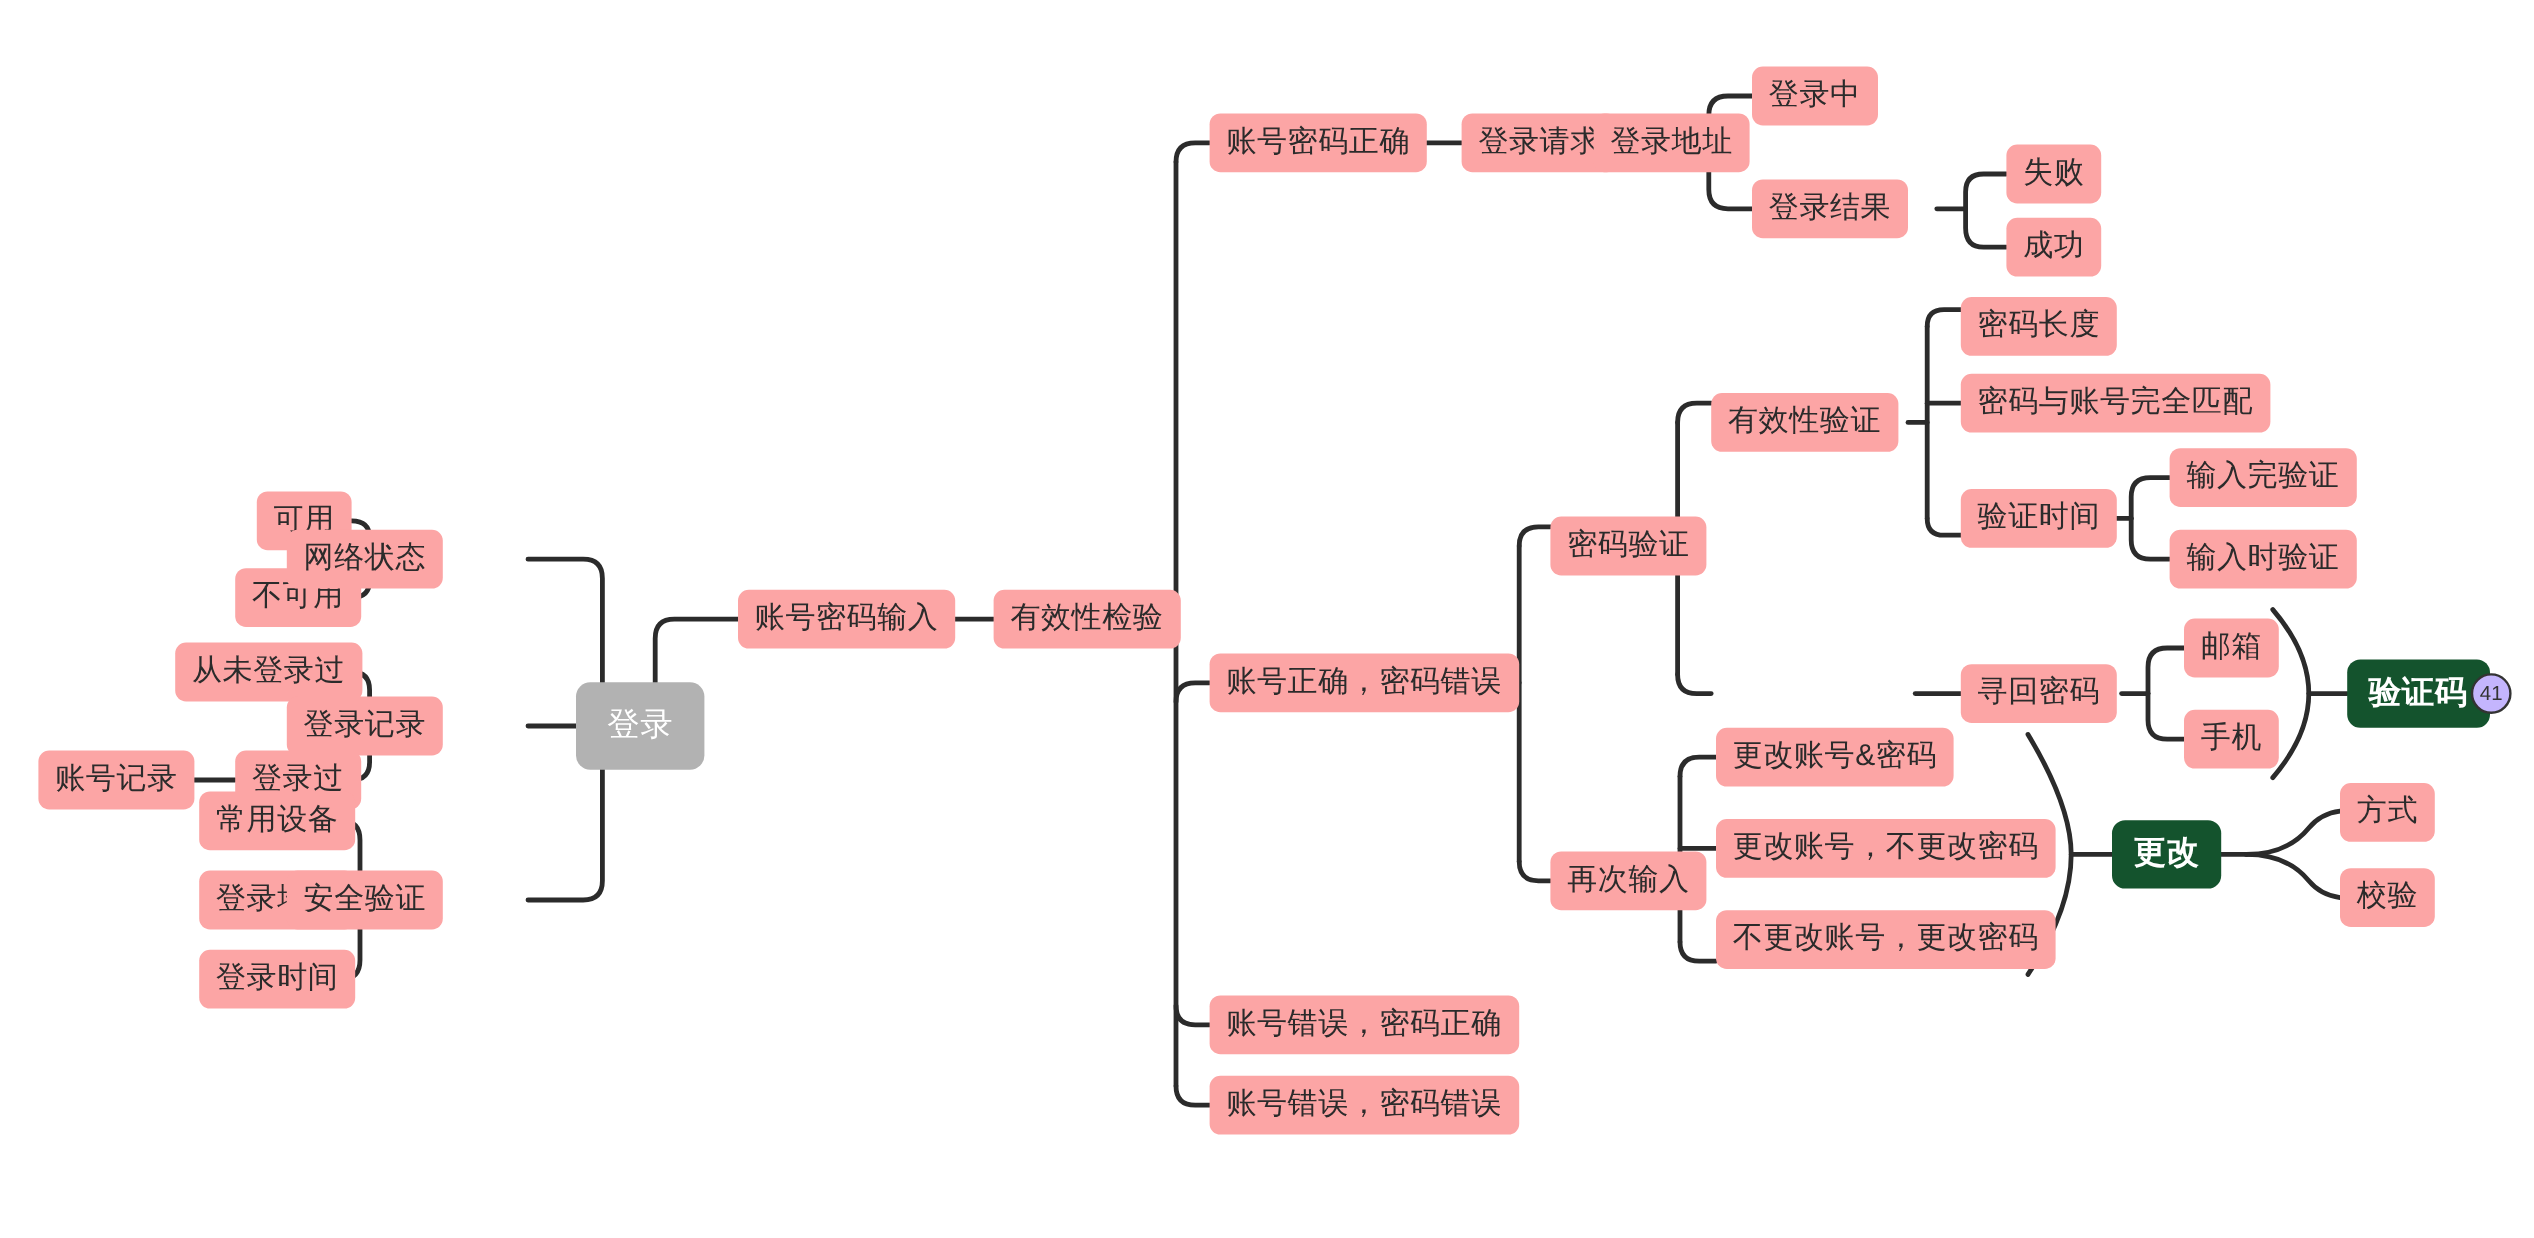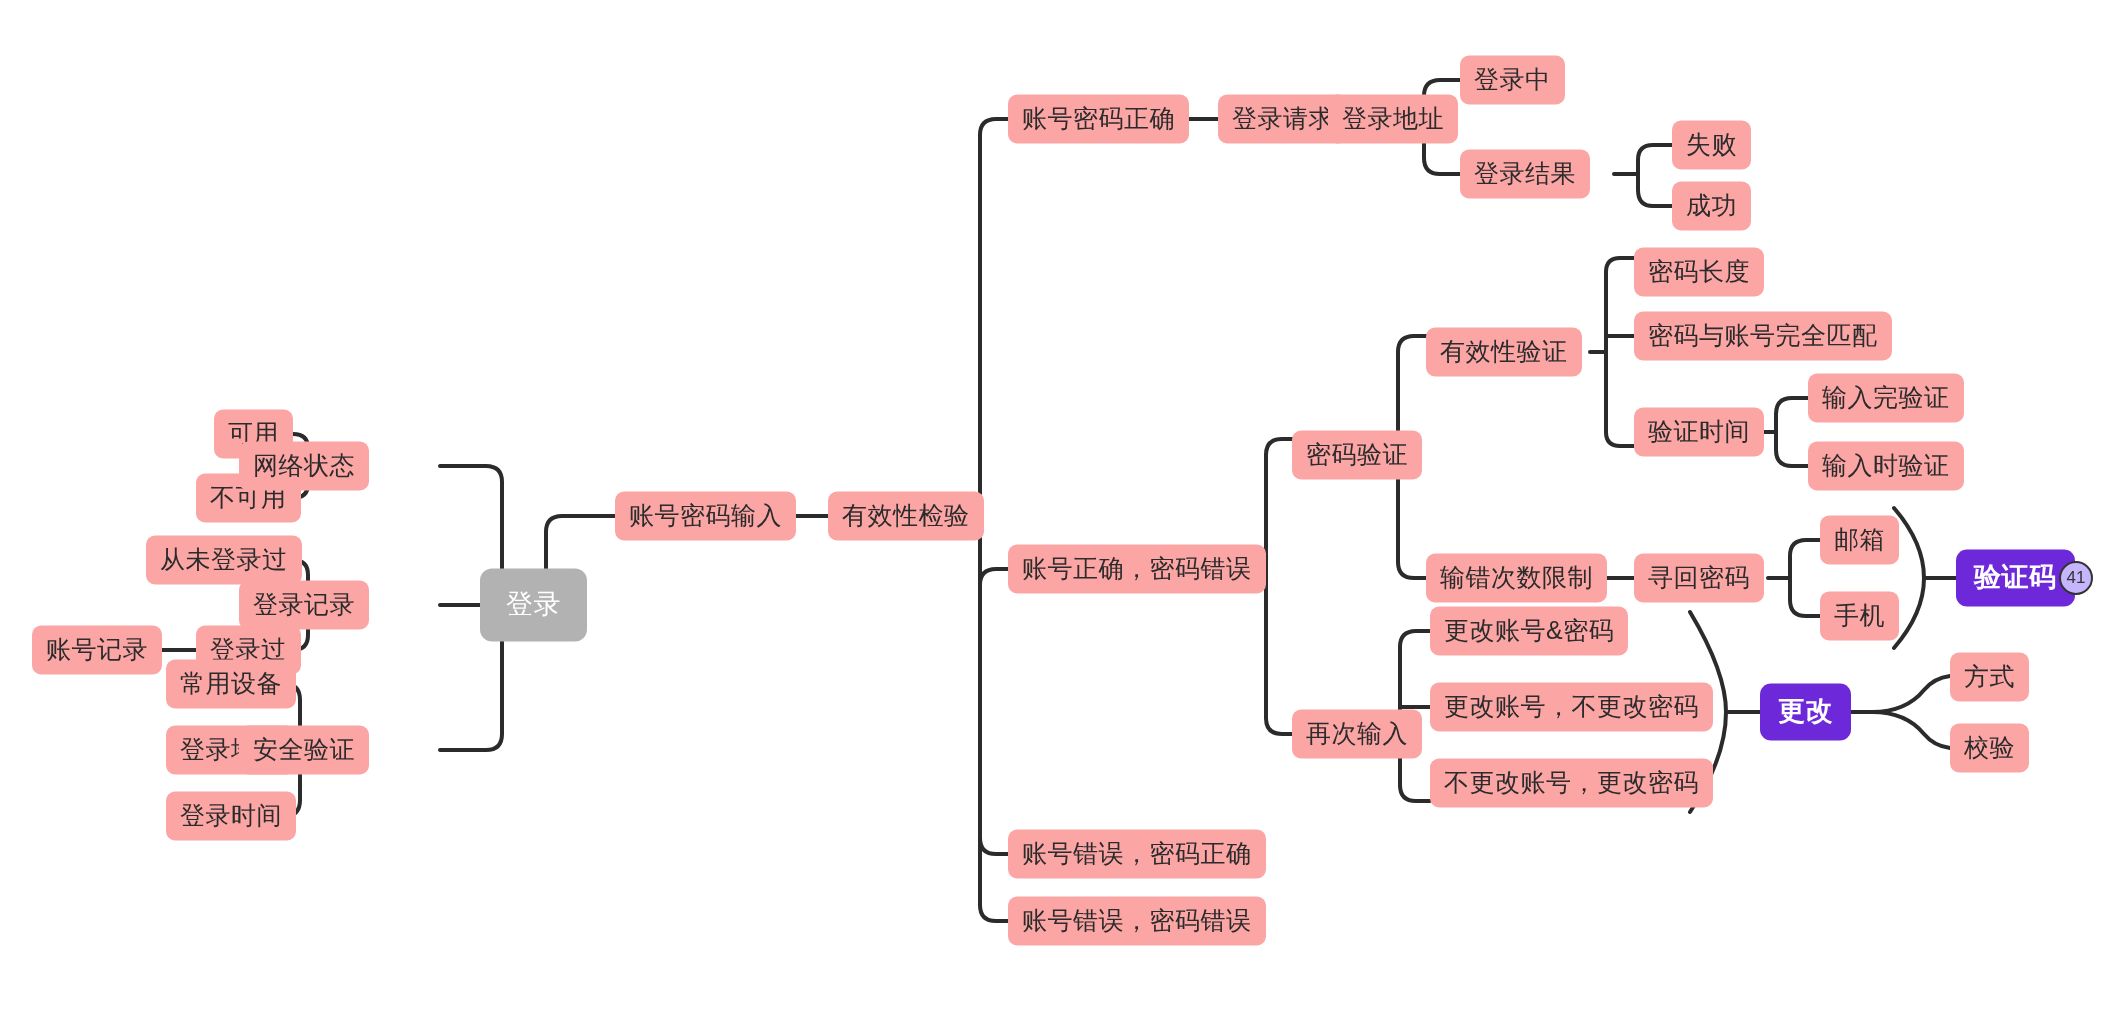--- a/index.html
+++ b/index.html
@@ -43,21 +43,21 @@
     letter-spacing: 0.5px;
   }
   .node.root {
     background: #b2b2b2;
     color: #ffffff;
     border-radius: 12px;
     padding: 22px 26px 24px 26px;
     font-size: 27px;
   }
   .node.accent {
-    background: #6d28d9;
+    background: #14532d;
     color: #ffffff;
     border-radius: 11px;
     padding: 14px 18px 16px 18px;
     font-size: 27px;
     font-weight: bold;
   }
   .count-badge {
     position: absolute;
     transform: translate(0, -50%);
     width: 34px;
@@ -227,21 +227,20 @@
   <div class="node" style="left:1634px; top:272px;">密码长度</div>
 
   <div class="node" style="left:1634px; top:336px;">密码与账号完全匹配</div>
 
   <div class="node" style="left:1634px; top:432px;">验证时间</div>
 
   <div class="node" style="left:1808px; top:398px;">输入完验证</div>
 
   <div class="node" style="left:1808px; top:466px;">输入时验证</div>
 
-  <div class="node" style="left:1426px; top:578px;">输错次数限制</div>
 
   <div class="node" style="left:1634px; top:578px;">寻回密码</div>
 
   <div class="node" style="left:1820px; top:540px;">邮箱</div>
 
   <div class="node" style="left:1820px; top:616px;">手机</div>
 
   <div class="node accent" style="left:1956px; top:578px;">验证码</div>
 
   <div class="count-badge" style="left:2059px; top:578px;">41</div>

